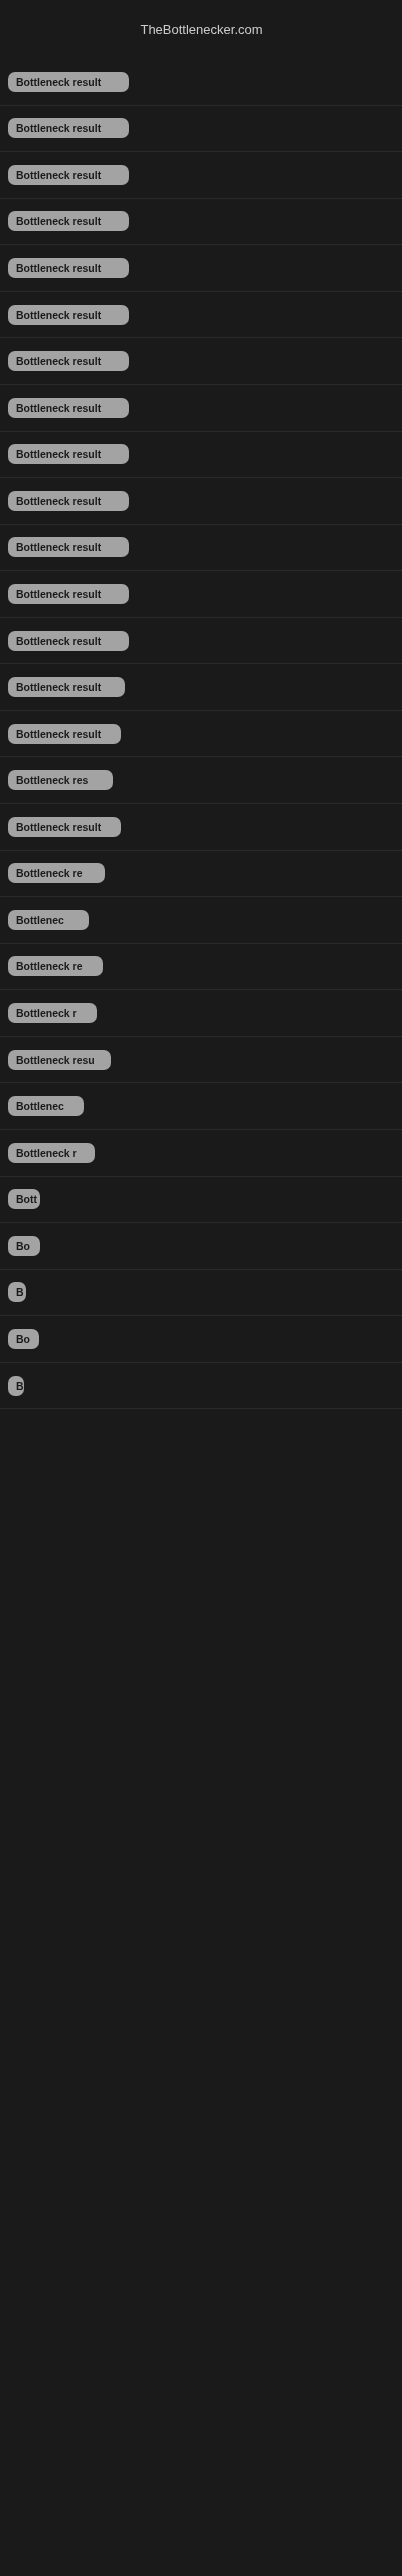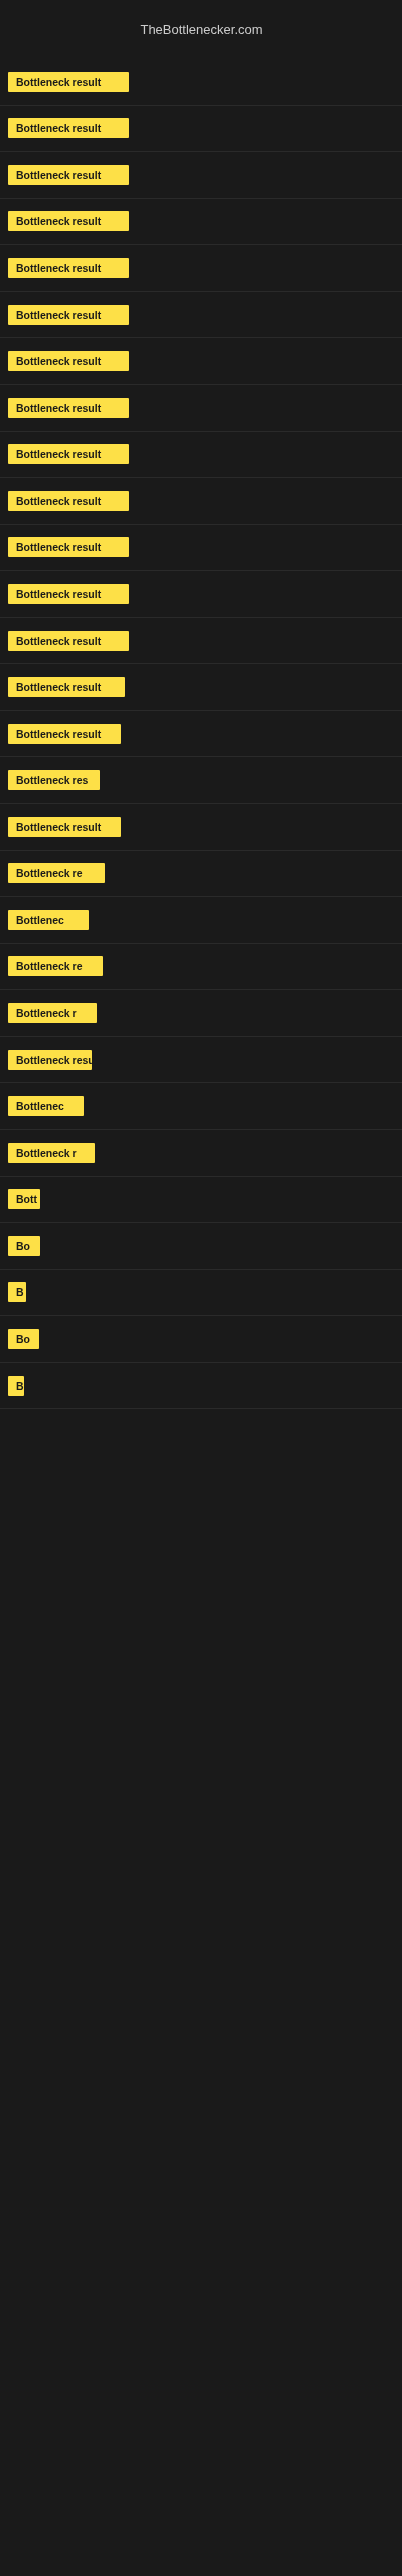--- a/index.html
+++ b/index.html
@@ -19,26 +19,26 @@
     .site-title {
       text-align: center;
       color: #cccccc;
       font-size: 13px;
       padding: 22px 0;
       background-color: #1a1a1a;
     }
 
     .bottleneck-badge {
       display: inline-block;
-      background-color: #fde047;
+      background-color: #a3a3a3;
       color: #1a1a1a;
       font-size: 10.5px;
       font-weight: bold;
       padding: 4px 8px;
-      border-radius: 1px;
+      border-radius: 7px;
       margin: 4.8px 3.2px;
       white-space: nowrap;
       overflow: hidden;
     }
 
     .row {
       display: flex;
       align-items: center;
       padding: 3.2px 1.6px;
       border-bottom: 0.8px solid #2a2a2a;
@@ -130,21 +130,21 @@
         <span class="bottleneck-badge" style="max-width: 117px; width: 117px;">Bottleneck result</span>
       </div>
     </div>
     <div class="row">
       <div class="row-content">
         <span class="bottleneck-badge" style="max-width: 113px; width: 113px;">Bottleneck result</span>
       </div>
     </div>
     <div class="row">
       <div class="row-content">
-        <span class="bottleneck-badge" style="max-width: 105px; width: 92px;">Bottleneck res</span>
+        <span class="bottleneck-badge" style="max-width: 105px; width: 105px;">Bottleneck res</span>
       </div>
     </div>
     <div class="row">
       <div class="row-content">
         <span class="bottleneck-badge" style="max-width: 113px; width: 113px;">Bottleneck result</span>
       </div>
     </div>
     <div class="row">
       <div class="row-content">
         <span class="bottleneck-badge" style="max-width: 97px; width: 97px;">Bottleneck re</span>
@@ -160,21 +160,21 @@
         <span class="bottleneck-badge" style="max-width: 95px; width: 95px;">Bottleneck re</span>
       </div>
     </div>
     <div class="row">
       <div class="row-content">
         <span class="bottleneck-badge" style="max-width: 89px; width: 89px;">Bottleneck r</span>
       </div>
     </div>
     <div class="row">
       <div class="row-content">
-        <span class="bottleneck-badge" style="max-width: 103px; width: 84px;">Bottleneck resu</span>
+        <span class="bottleneck-badge" style="max-width: 103px; width: 103px;">Bottleneck resu</span>
       </div>
     </div>
     <div class="row">
       <div class="row-content">
         <span class="bottleneck-badge" style="max-width: 76px; width: 76px;">Bottlenec</span>
       </div>
     </div>
     <div class="row">
       <div class="row-content">
         <span class="bottleneck-badge" style="max-width: 87px; width: 87px;">Bottleneck r</span>

